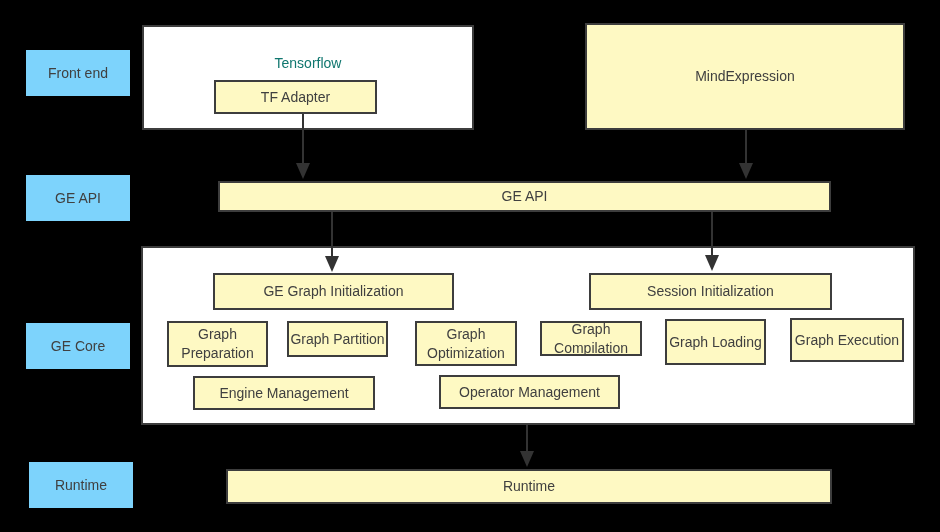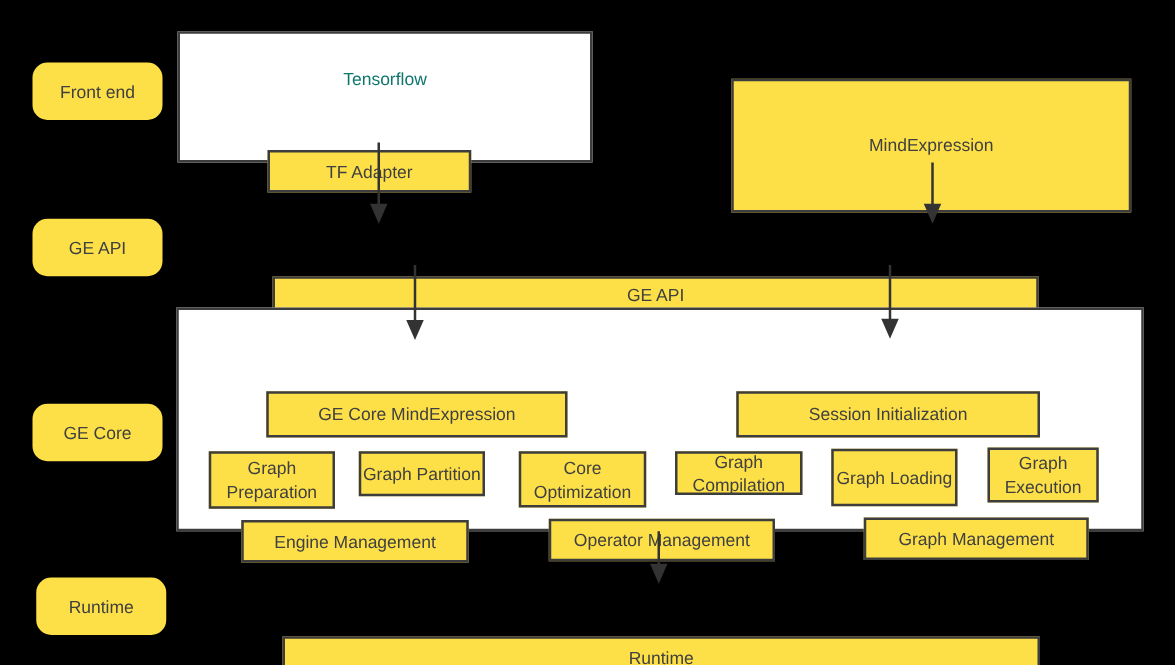--- a/index.html
+++ b/index.html
@@ -11,44 +11,42 @@
     position: relative;
     width: 940px;
     height: 532px;
     background: #000000;
     font-family: "Liberation Sans", "DejaVu Sans", sans-serif;
     overflow: hidden;
   }
   
   .rlabel {
     position: absolute;
-    background: #fde047;
+    background: #7dd3fc;
     color: #404040;
     font-size: 14px;
     display: flex;
     align-items: center;
     justify-content: center;
     width: 104px;
     height: 46px;
-    border-radius: 12px;
   }
   
   .node {
     position: absolute;
     box-sizing: border-box;
-    background: #fde047;
+    background: #fef9c3;
     border: 2px solid #3d3d3d;
     color: #404040;
     font-size: 14px;
     display: flex;
     align-items: center;
     justify-content: center;
     text-align: center;
     line-height: 19px;
-    margin-top: 40px;
   }
   .container-node {
     position: absolute;
     box-sizing: border-box;
     background: #ffffff;
     border: 2px solid #3d3d3d;
   }
   .float-title {
     position: absolute;
     color: #0f766e;
@@ -84,33 +82,32 @@
   <div class="container-node" style="left:142px; top:25px; width:332px; height:105px;"></div>
   <div class="float-title" style="left:142px; top:53px; width:332px;">Tensorflow</div>
   <div class="node" style="left:214px; top:80px; width:163px; height:34px;">TF Adapter</div>
 
   <div class="node" style="left:585px; top:23px; width:320px; height:107px;">MindExpression</div>
 
   <div class="node" style="left:218px; top:181px; width:613px; height:31px;">GE API</div>
 
   <div class="container-node" style="left:141px; top:246px; width:774px; height:179px;"></div>
 
-  <div class="node" style="left:213px; top:273px; width:241px; height:37px;">GE Core MindExpression</div>
+  <div class="node" style="left:213px; top:273px; width:241px; height:37px;">GE Graph Initialization</div>
   <div class="node" style="left:589px; top:273px; width:243px; height:37px;">Session Initialization</div>
 
   <div class="node" style="left:167px; top:321px; width:101px; height:46px;">Graph Preparation</div>
   <div class="node" style="left:287px; top:321px; width:101px; height:36px;">Graph Partition</div>
-  <div class="node" style="left:415px; top:321px; width:102px; height:45px;">Core Optimization</div>
+  <div class="node" style="left:415px; top:321px; width:102px; height:45px;">Graph Optimization</div>
   <div class="node" style="left:540px; top:321px; width:102px; height:35px;">Graph Compilation</div>
   <div class="node" style="left:665px; top:319px; width:101px; height:46px;">Graph Loading</div>
-  <div class="node" style="left:790px; top:318px; width:89px; height:44px;">Graph Execution</div>
+  <div class="node" style="left:790px; top:318px; width:114px; height:44px;text-align:right;">Graph Execution</div>
 
   <div class="node" style="left:193px; top:376px; width:182px; height:34px;">Engine Management</div>
   <div class="node" style="left:439px; top:375px; width:181px; height:34px;">Operator Management</div>
-  <div class="node" style="left:691px; top:374px; width:180px; height:34px;">Graph Management</div>
 
   <div class="node" style="left:226px; top:469px; width:606px; height:35px;">Runtime</div>
 
   <div>
     <div class="ashaft" style="left:302px; top:114px; height:50px;"></div>
     <div class="ahead" style="left:296px; top:163px;"></div>
   </div>
 
   <div>
     <div class="ashaft" style="left:745px; top:130px; height:34px;"></div>

